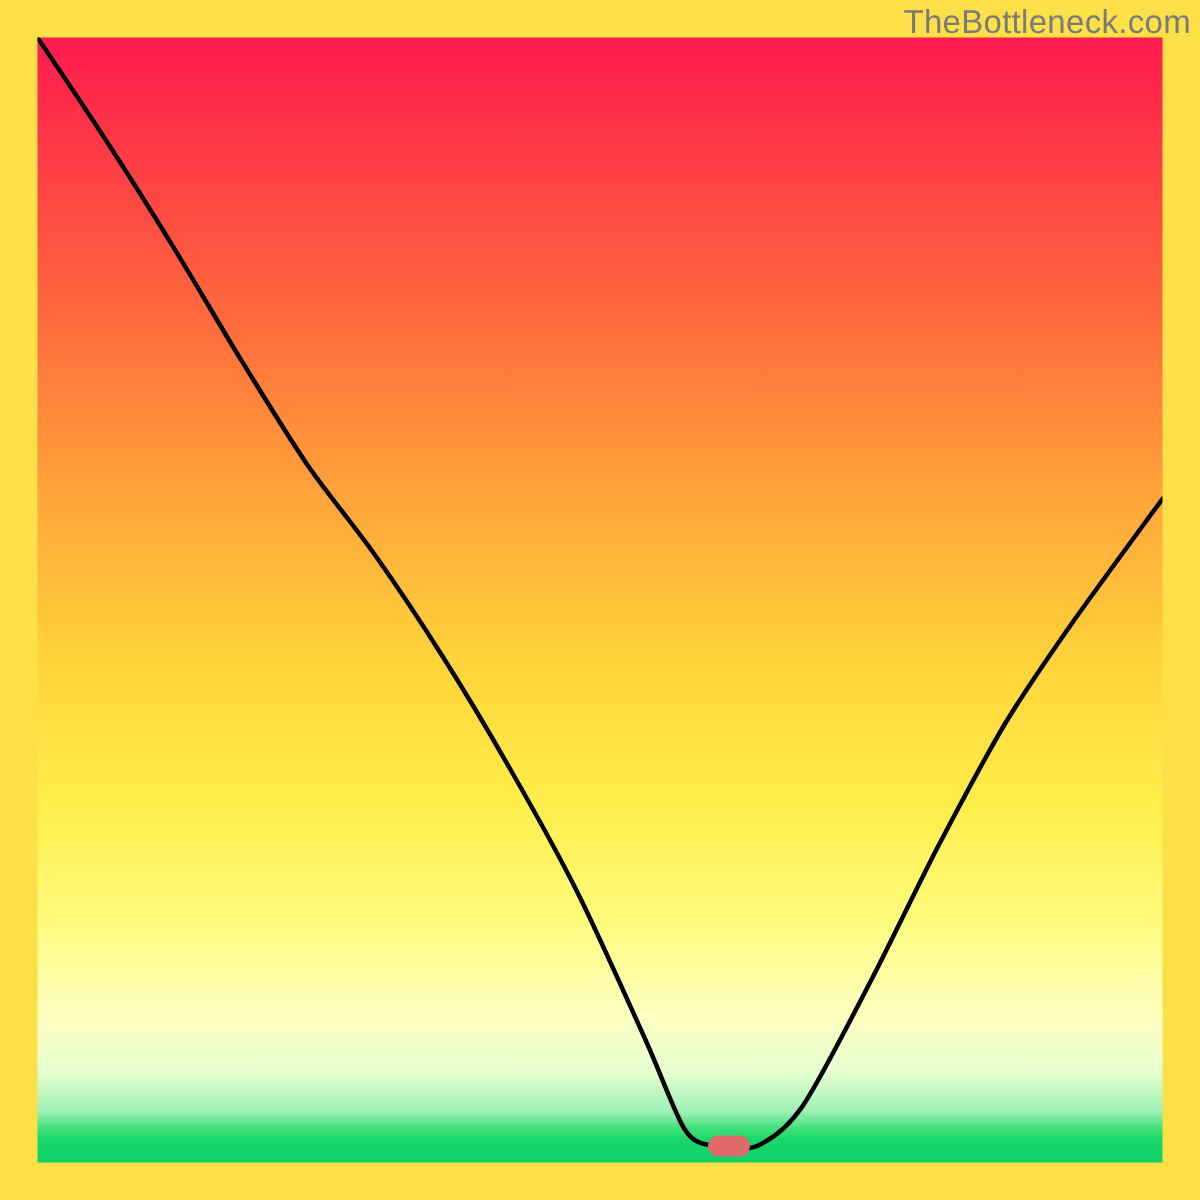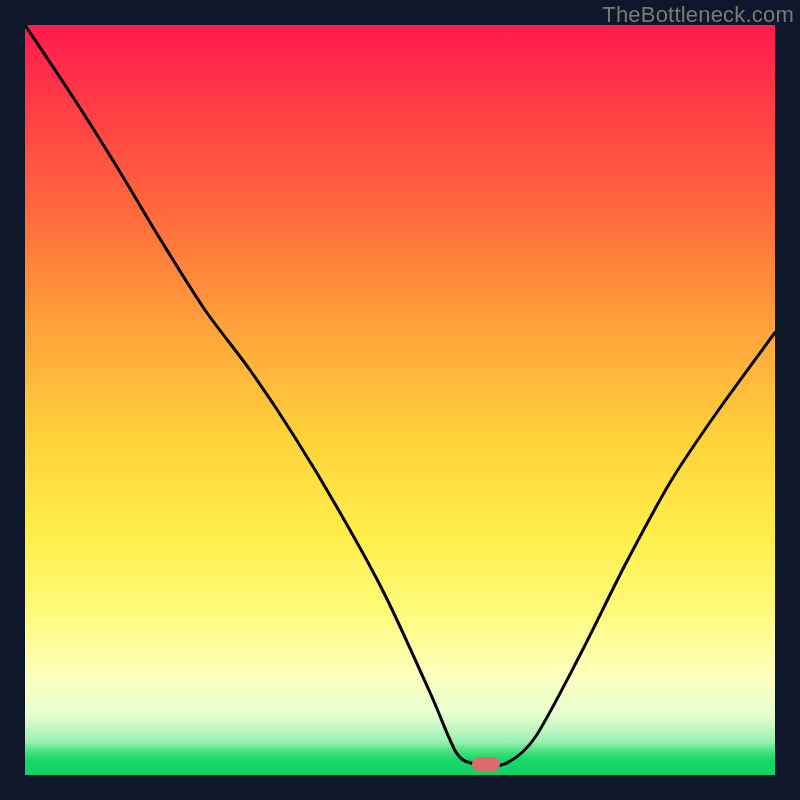--- a/index.html
+++ b/index.html
@@ -10,21 +10,21 @@
     background: #000;
     overflow: hidden;
     font-family: Arial, Helvetica, sans-serif;
   }
   .frame {
     position: absolute;
     left: 0;
     top: 0;
     width: 800px;
     height: 800px;
-    background: #0f172a;
+    background: #fde047;
   }
   .plot {
     position: absolute;
     left: 25px;
     top: 25px;
     width: 750px;
     height: 750px;
     
     background: linear-gradient(
       to bottom,

